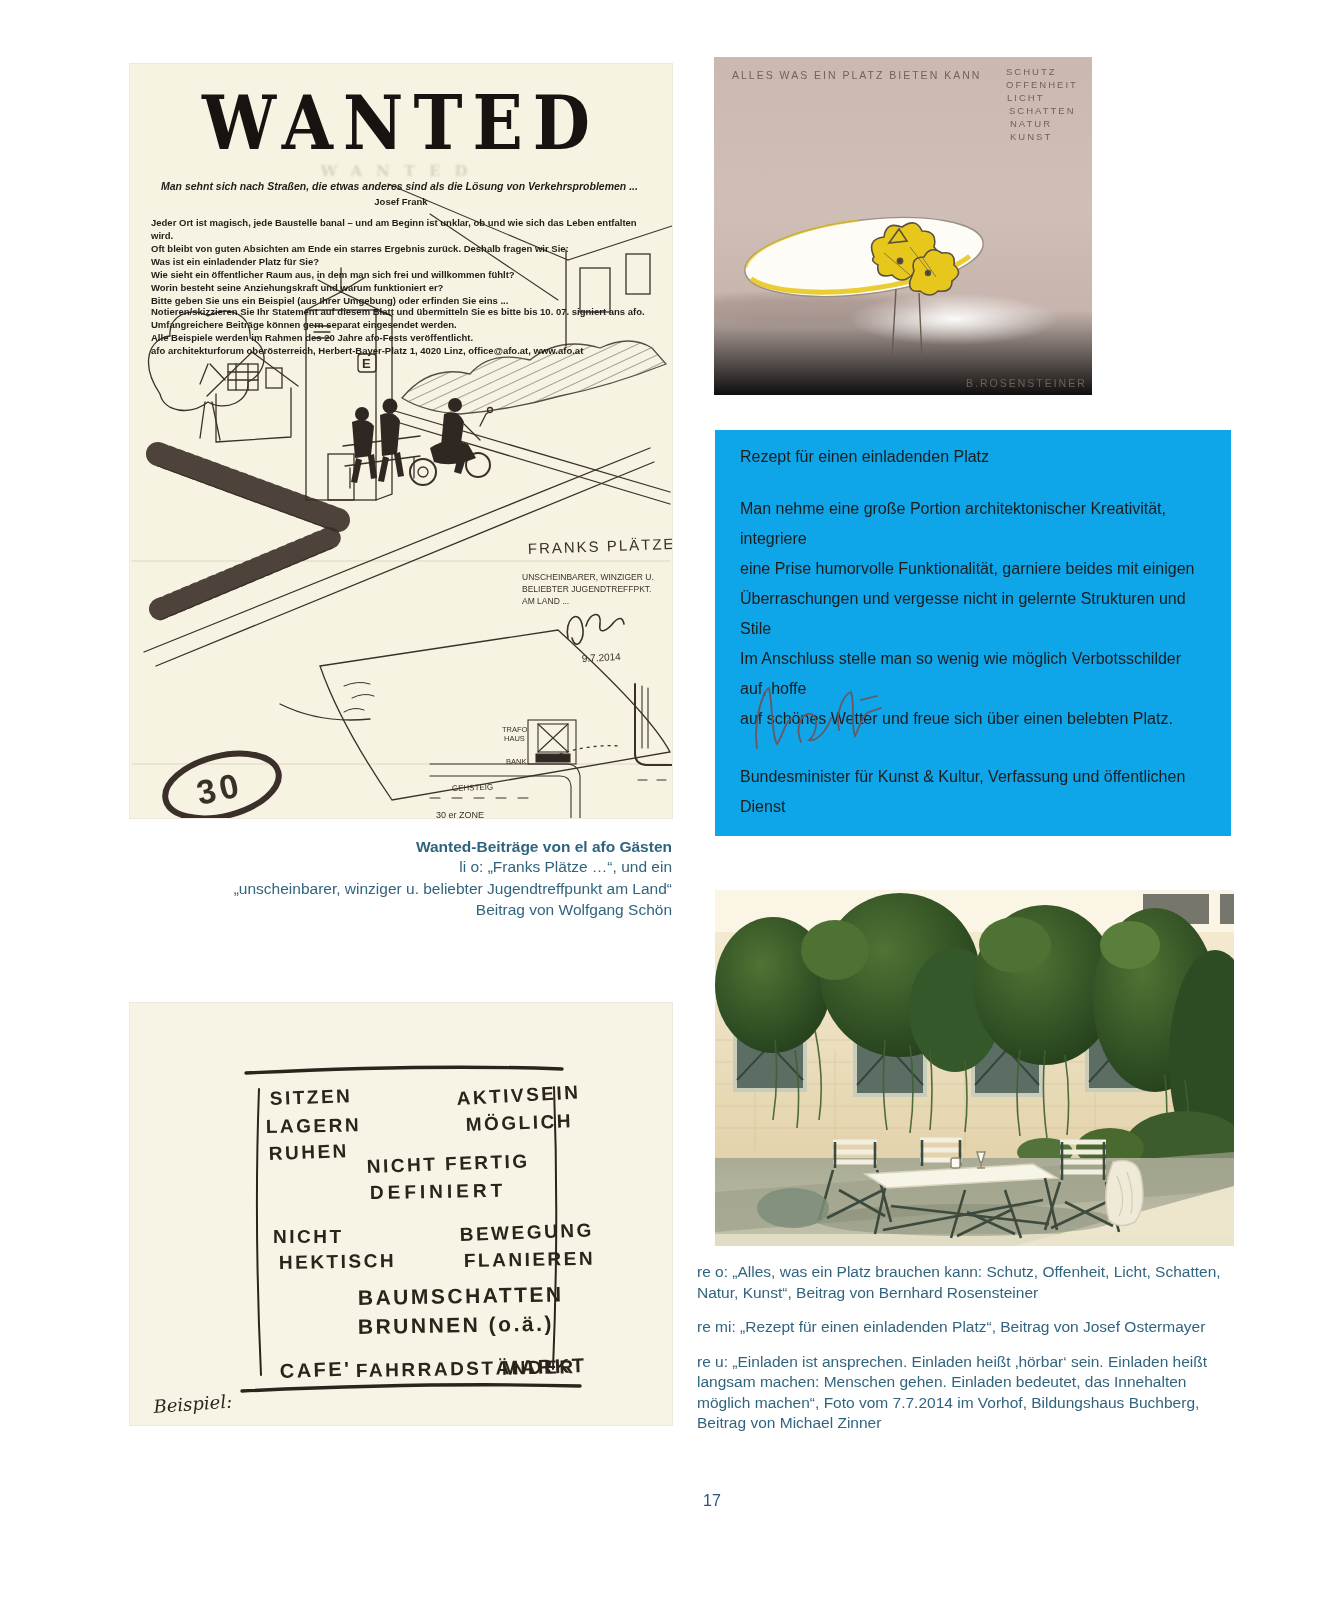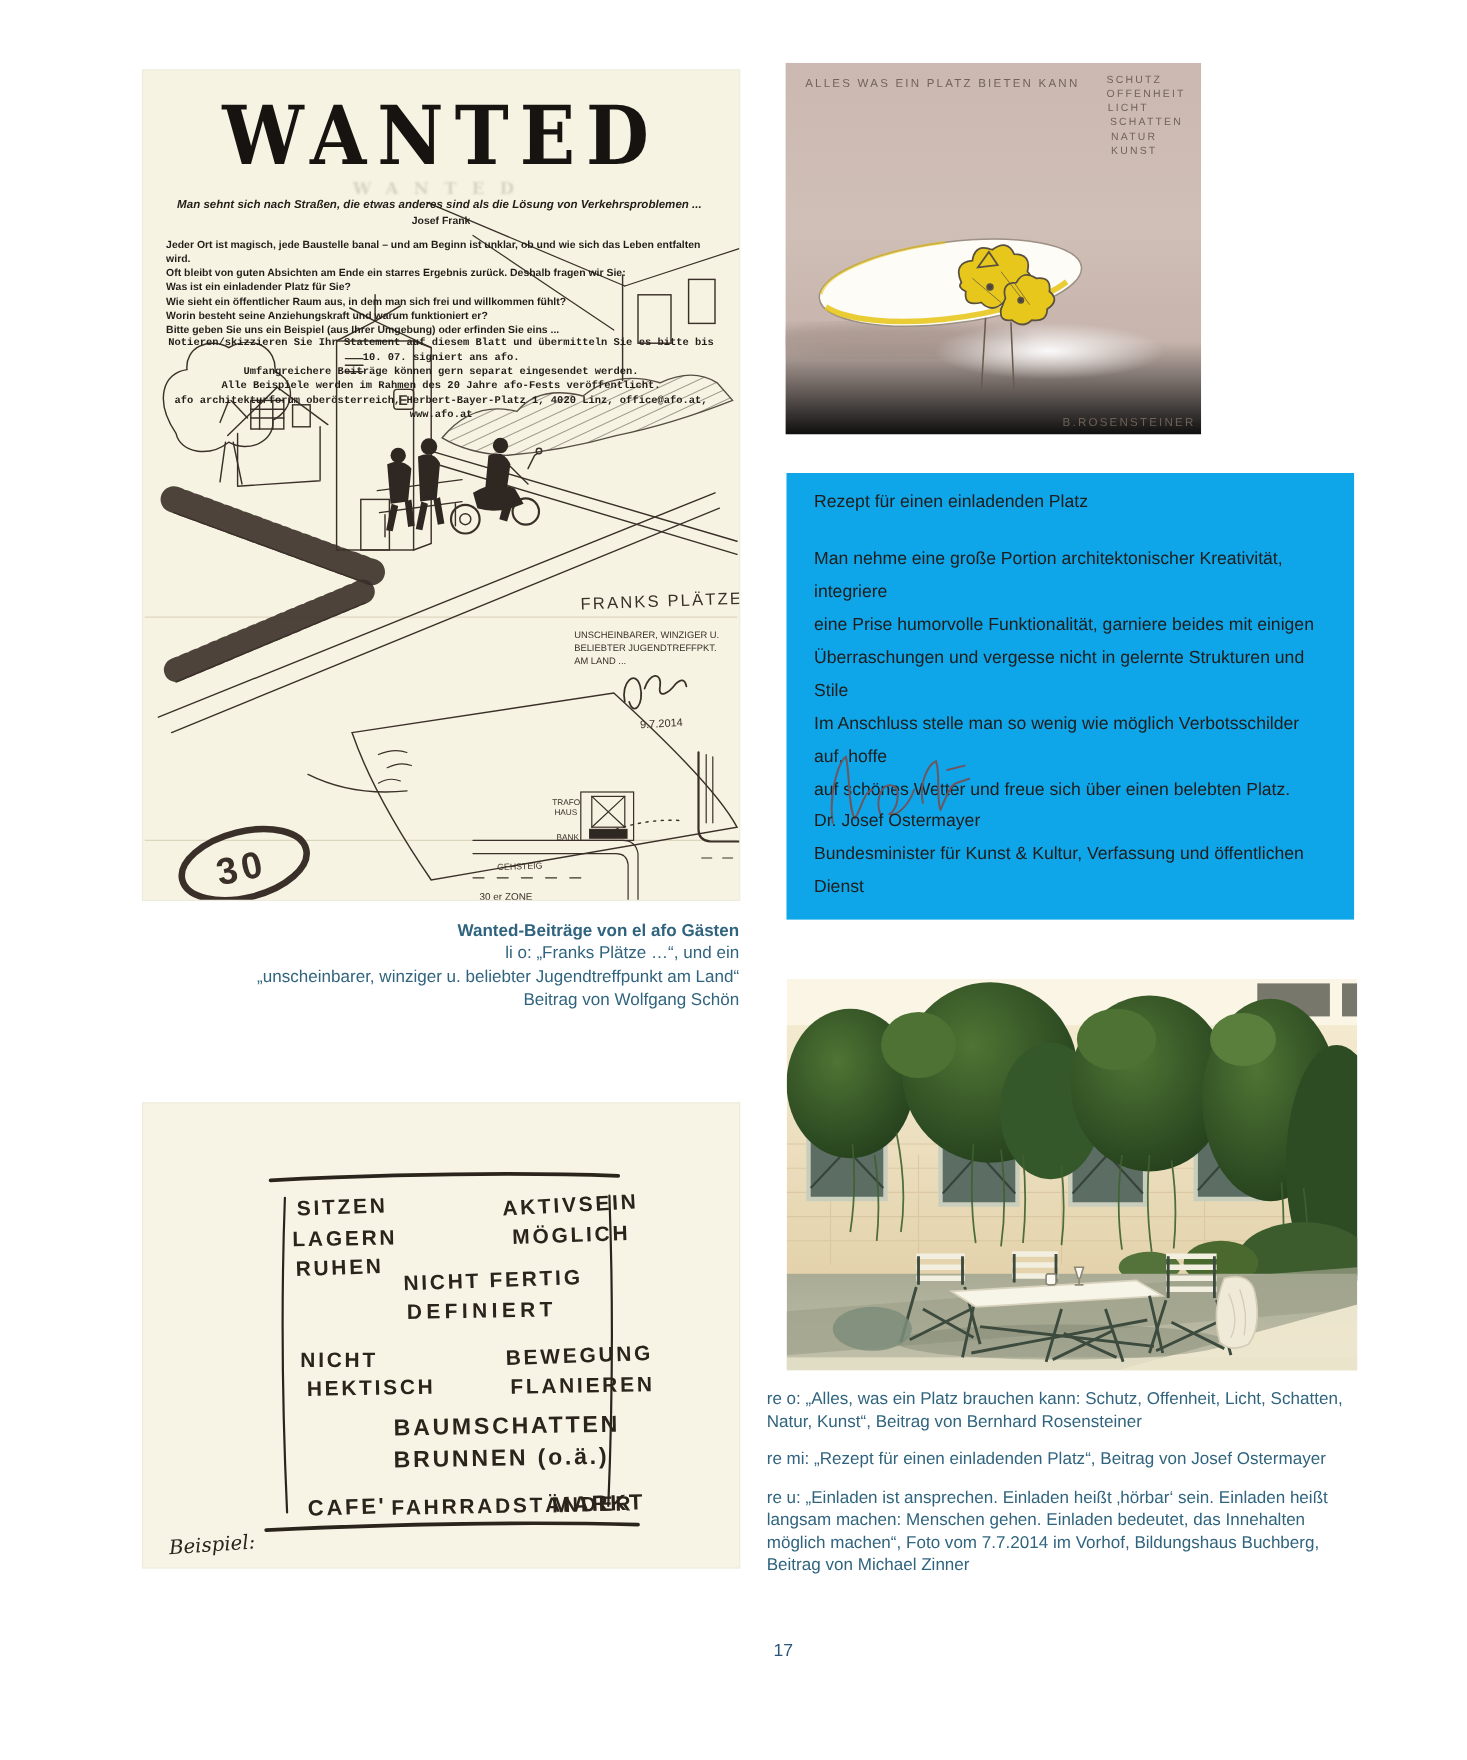--- a/index.html
+++ b/index.html
@@ -16,21 +16,21 @@
                 letter-spacing:10px;color:#171310;transform:scaleY(1.12);}
   .poster-ghost{position:absolute;left:0;top:98px;width:100%;text-align:center;
                 font-family:"DejaVu Serif",serif;font-weight:bold;font-size:15px;letter-spacing:14px;
                 color:#8a8472;opacity:.28;filter:blur(1px);}
   .poster-quote{position:absolute;left:31px;top:116px;width:480px;text-align:left;
                 font-size:10.5px;font-weight:bold;font-style:italic;color:#221d19;}
   .poster-quote-author{position:absolute;left:31px;top:132px;width:480px;text-align:center;
                 font-size:9.5px;font-weight:bold;color:#221d19;}
   .poster-body{position:absolute;left:21px;top:152px;width:500px;}
   .poster-body div{font-size:9.5px;line-height:13px;font-weight:bold;color:#221d19;}
-  .poster-cta{position:absolute;left:21px;top:241px;width:500px;text-align:center;font-family:Liberation Mono, monospace;}
+  .poster-cta{position:absolute;left:21px;top:241px;width:500px;text-align:left;}
   .poster-cta div{font-size:9.5px;line-height:13px;font-weight:bold;color:#221d19;}
 
   
   #left-caption{left:130px;top:838px;width:542px;text-align:right;color:#30647e;}
   #left-caption .cap-head{font-size:15.5px;font-weight:bold;}
   #left-caption .cap-line{font-size:15.5px;line-height:21.5px;}
 
   
   #board-sketch{left:130px;top:1003px;width:542px;height:422px;background:#f7f4e5;
                 box-shadow:0 0 0 1px #edeadd;}
@@ -317,21 +317,20 @@
     </div>
     <svg class="rz-sig" width="160" height="95" viewBox="0 0 160 95">
       <g stroke="#6d5660" stroke-width="1.8" fill="none" stroke-linecap="round">
         <path d="M14,78 C10,50 20,22 26,18 C30,36 28,64 34,74 C40,66 42,50 50,48"></path>
         <path d="M58,72 C52,58 58,42 68,44 C76,46 74,64 66,70 C74,72 84,60 88,48"></path>
         <path d="M96,60 C92,40 102,24 108,22 C112,34 108,58 112,66 C116,58 120,44 126,42 L138,38"></path>
         <path d="M118,30 L134,26"></path>
       </g>
     </svg>
     <div class="rz-author">
-      <div>Dr. Josef Ostermayer</div>
       <div>Bundesminister für Kunst &amp; Kultur, Verfassung und öffentlichen Dienst</div>
     </div>
   </div>
 
   <div class="abs" id="courtyard-photo">
     <svg width="519" height="356" viewBox="0 0 519 356">
       <defs>
         <linearGradient id="wall" x1="0" y1="0" x2="0" y2="1">
           <stop offset="0" stop-color="#f4ead0"></stop>
             <stop offset="1" stop-color="#e3d2ab"></stop>

